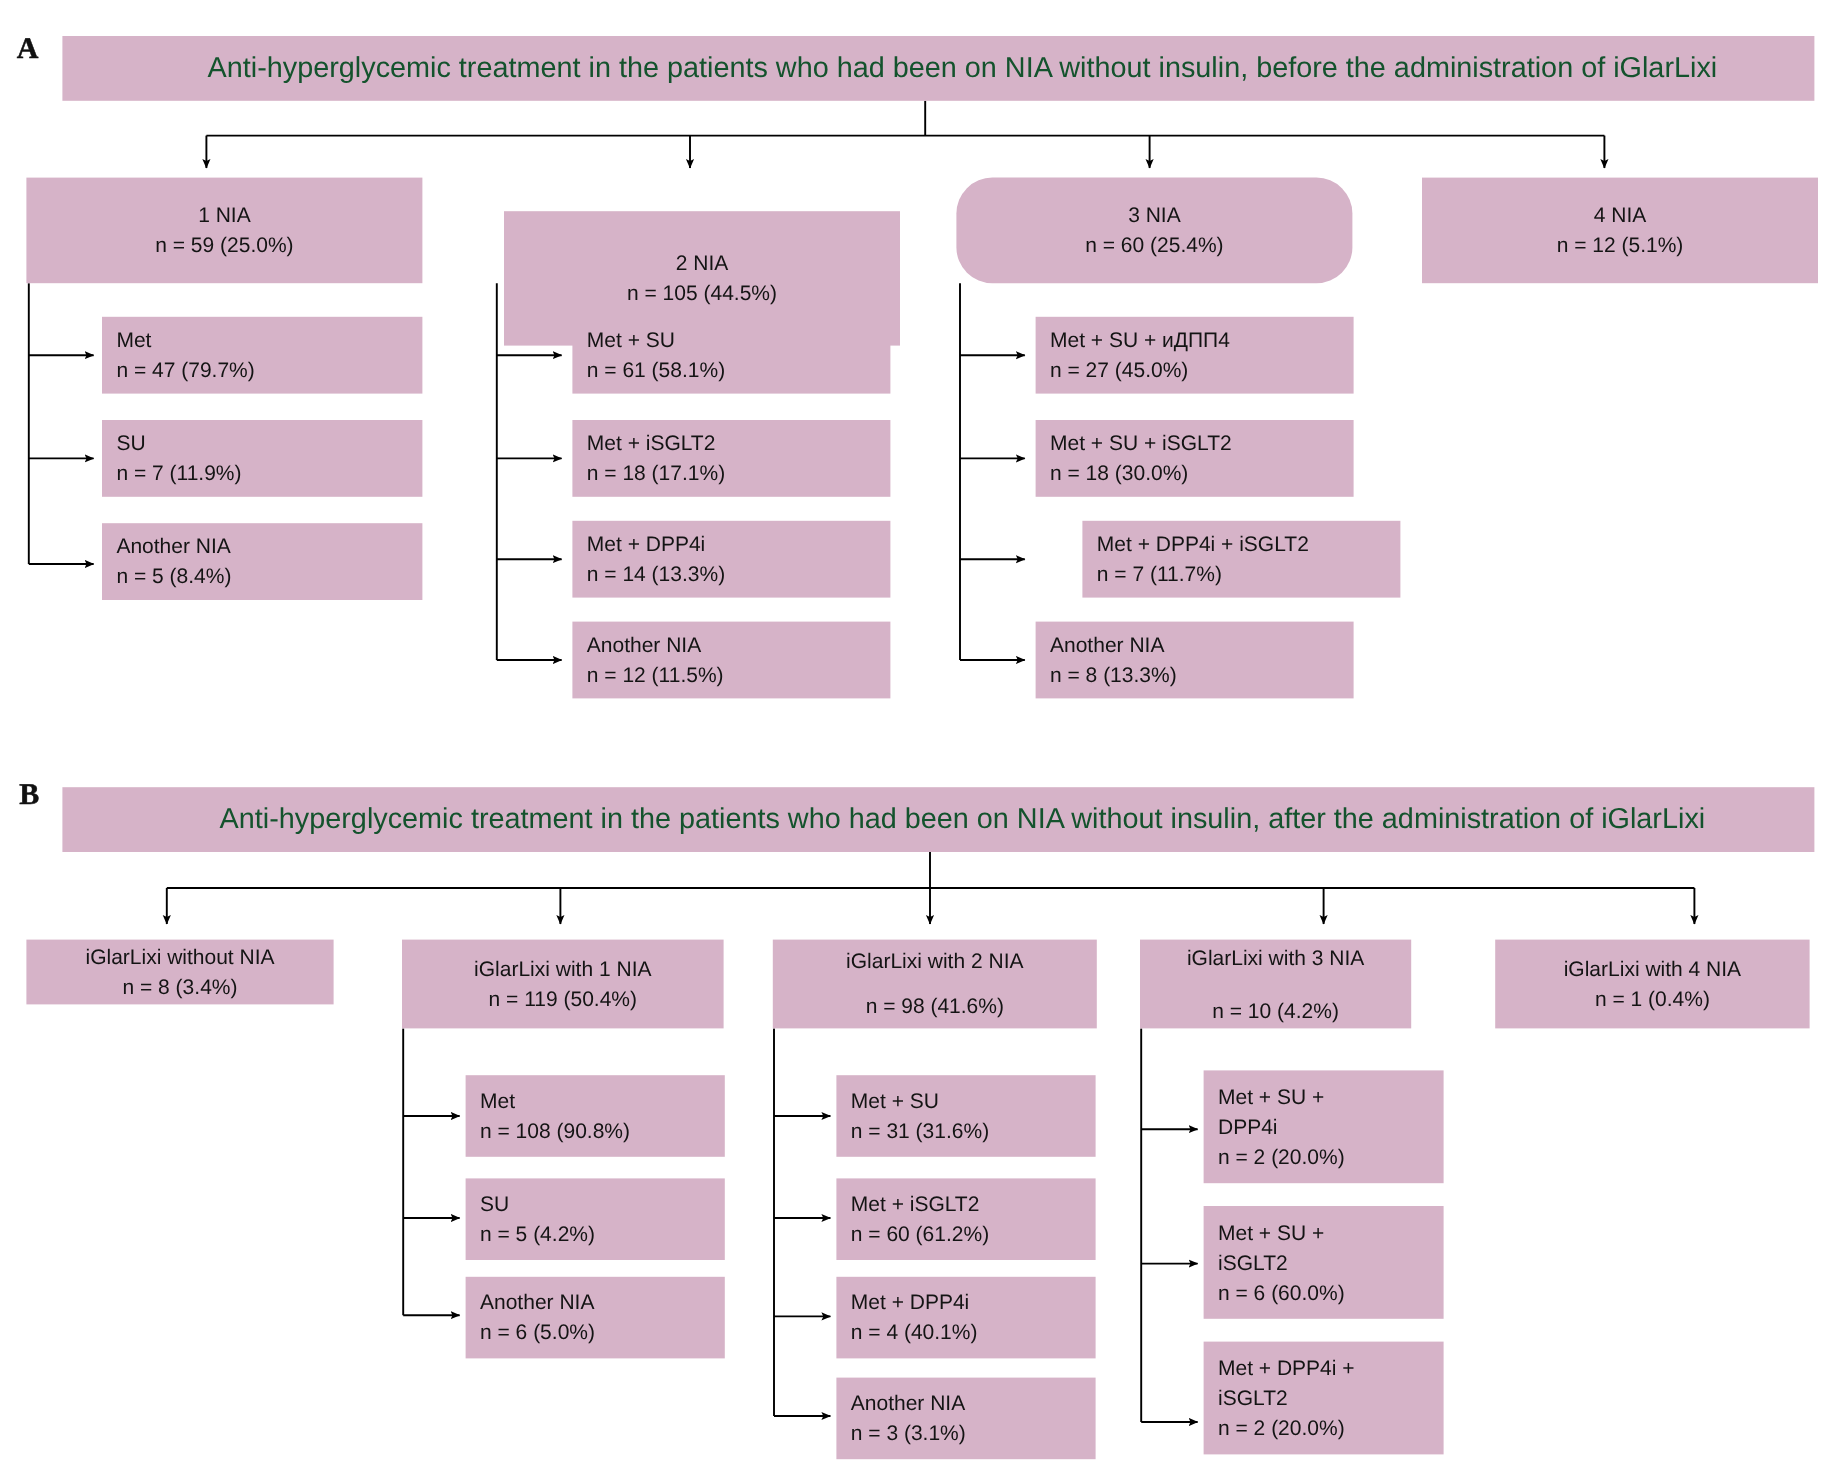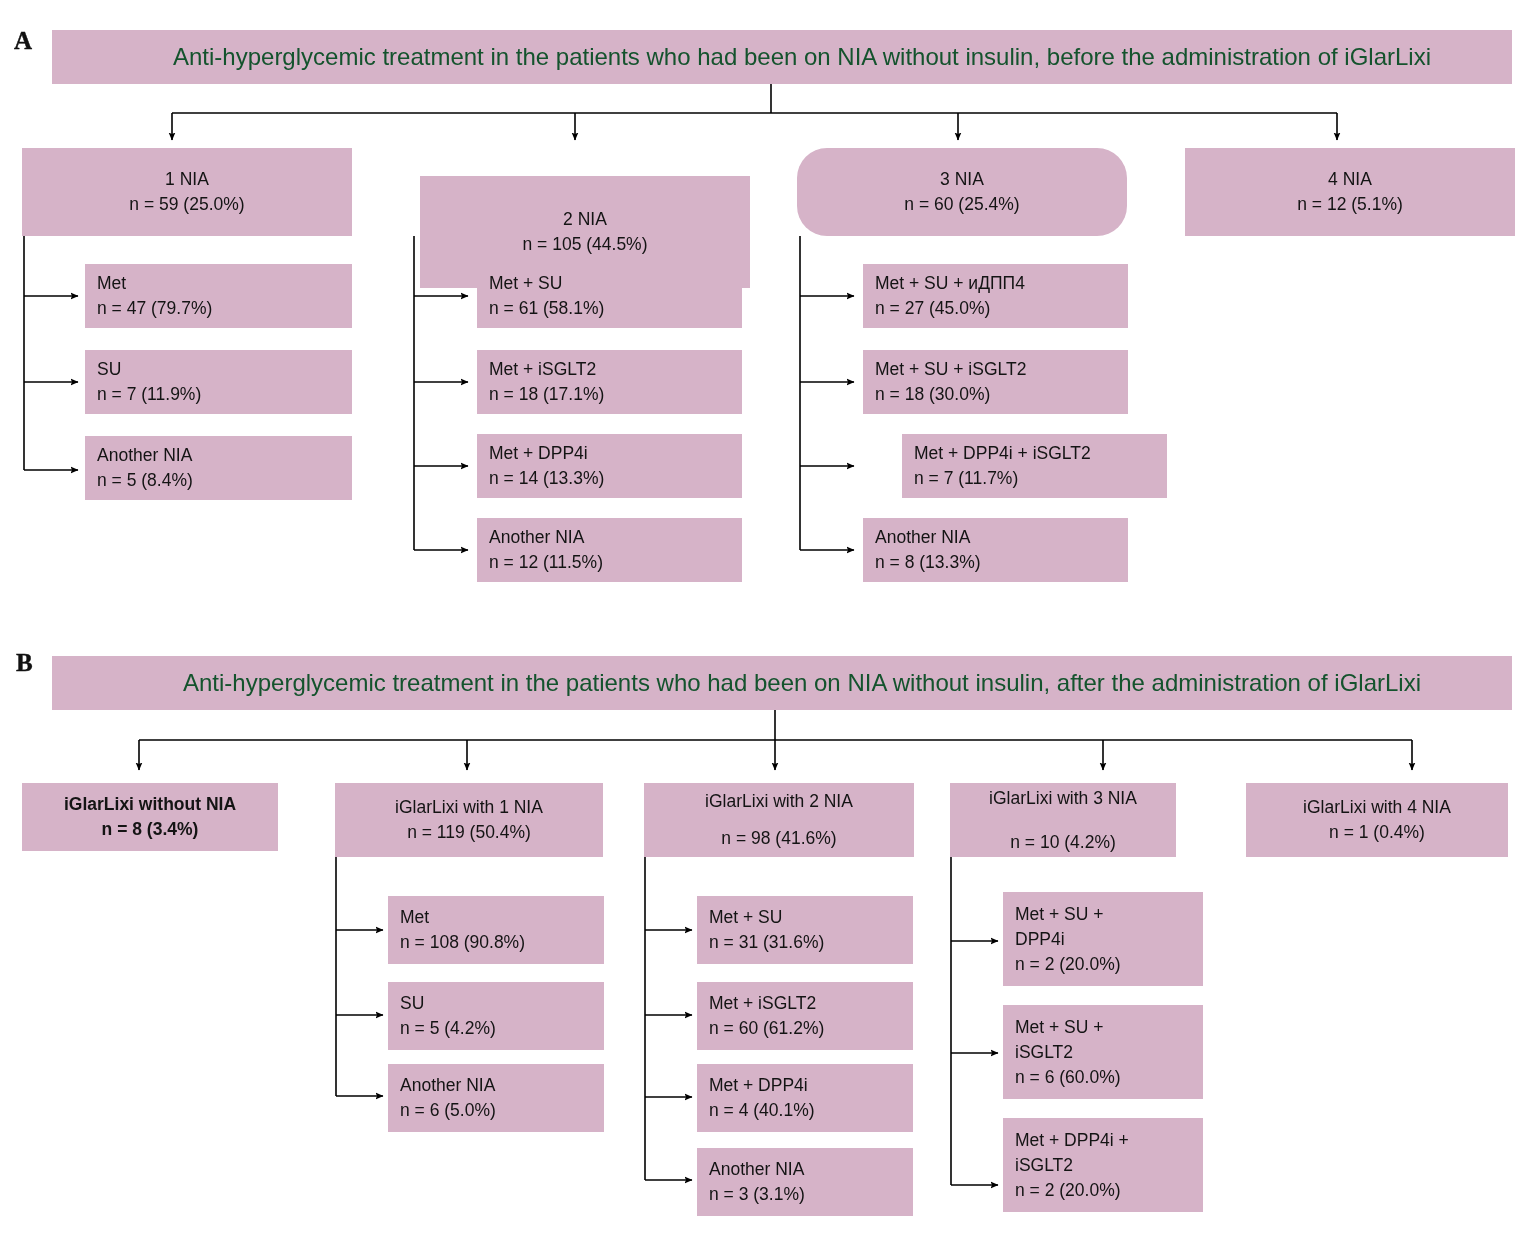--- a/index.html
+++ b/index.html
@@ -209,21 +209,21 @@
 </div>
 <div class="box leftal" style="left:863px; top:518px; width:265px; height:64px;">
   <span class="ln">Another NIA</span>
   <span class="ln">n = 8 (13.3%)</span>
 </div>
 
 <div class="panel-letter" style="left:16px; top:650px;">B</div>
 
 <div class="title-box" style="left:52px; top:656px; width:1420px; height:54px;">Anti-hyperglycemic treatment in the patients who had been on NIA without insulin, after the administration of iGlarLixi</div>
 
-<div class="box center" style="left:22px; top:783px; width:256px; height:68px;font-weight:bold;">
+<div class="box center" style="left:22px; top:783px; width:256px; height:54px;">
   <span class="ln">iGlarLixi without NIA</span>
   <span class="ln">n = 8 (3.4%)</span>
 </div>
 <div class="box center" style="left:335px; top:783px; width:268px; height:74px;">
   <span class="ln">iGlarLixi with 1 NIA</span>
   <span class="ln">n = 119 (50.4%)</span>
 </div>
 <div class="box center" style="left:644px; top:783px; width:270px; height:74px;gap:12px;">
   <span class="ln">iGlarLixi with 2 NIA</span>
   <span class="ln">n = 98 (41.6%)</span>

